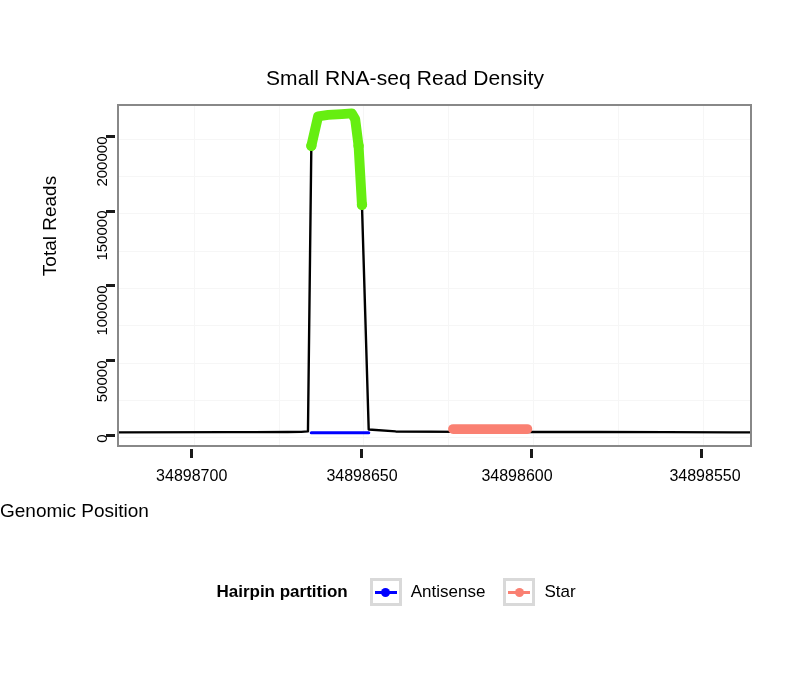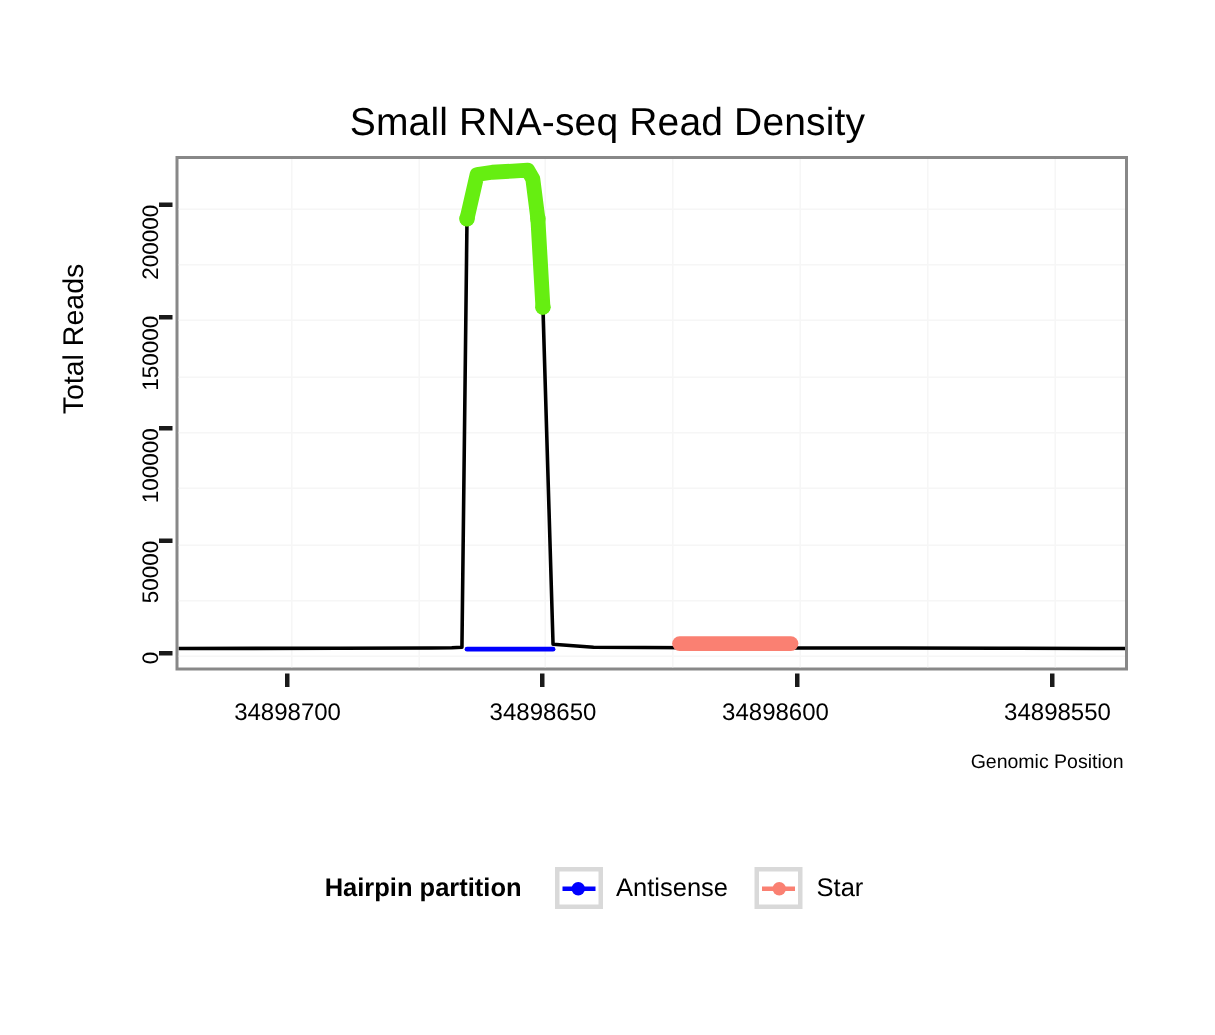--- a/index.html
+++ b/index.html
@@ -23,34 +23,34 @@
     height: 690px;
   }
 
   
   .chart-title {
     position: absolute;
     left: 0;
     top: 66px;
     width: 810px;
     text-align: center;
-    font-size: 26px;
+    font-size: 21px;
     letter-spacing: 0.1px;
     color: #000;
     white-space: nowrap;
   }
 
   
   .x-axis-title {
     position: absolute;
     left: 0;
     top: 500px;
     width: 749px;
-    text-align: right;
-    font-size: 13px;
+    text-align: left;
+    font-size: 19px;
     color: #000;
   }
   .y-axis-title {
     position: absolute;
     left: -60px;
     top: 215px;
     width: 220px;
     text-align: center;
     font-size: 19px;
     color: #000;

